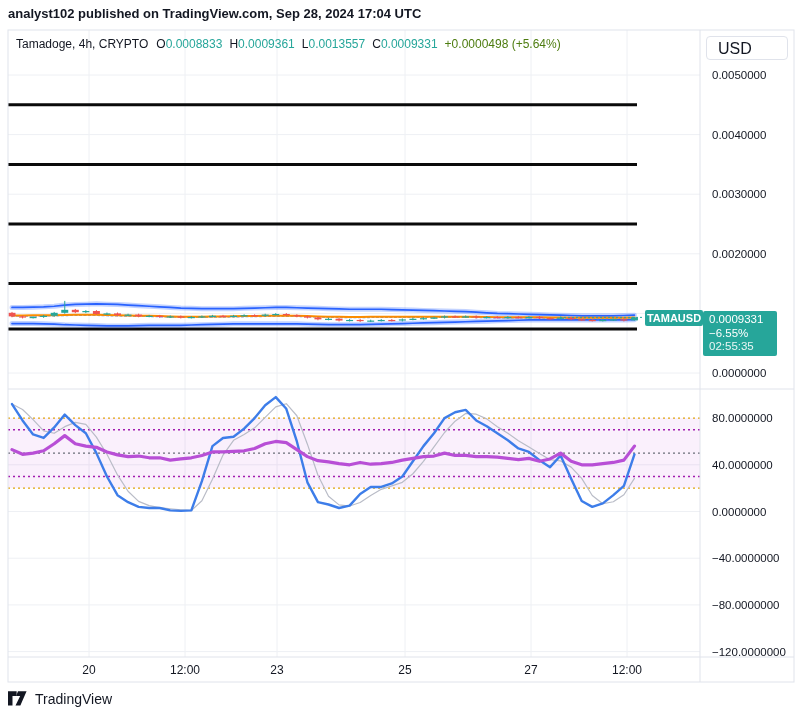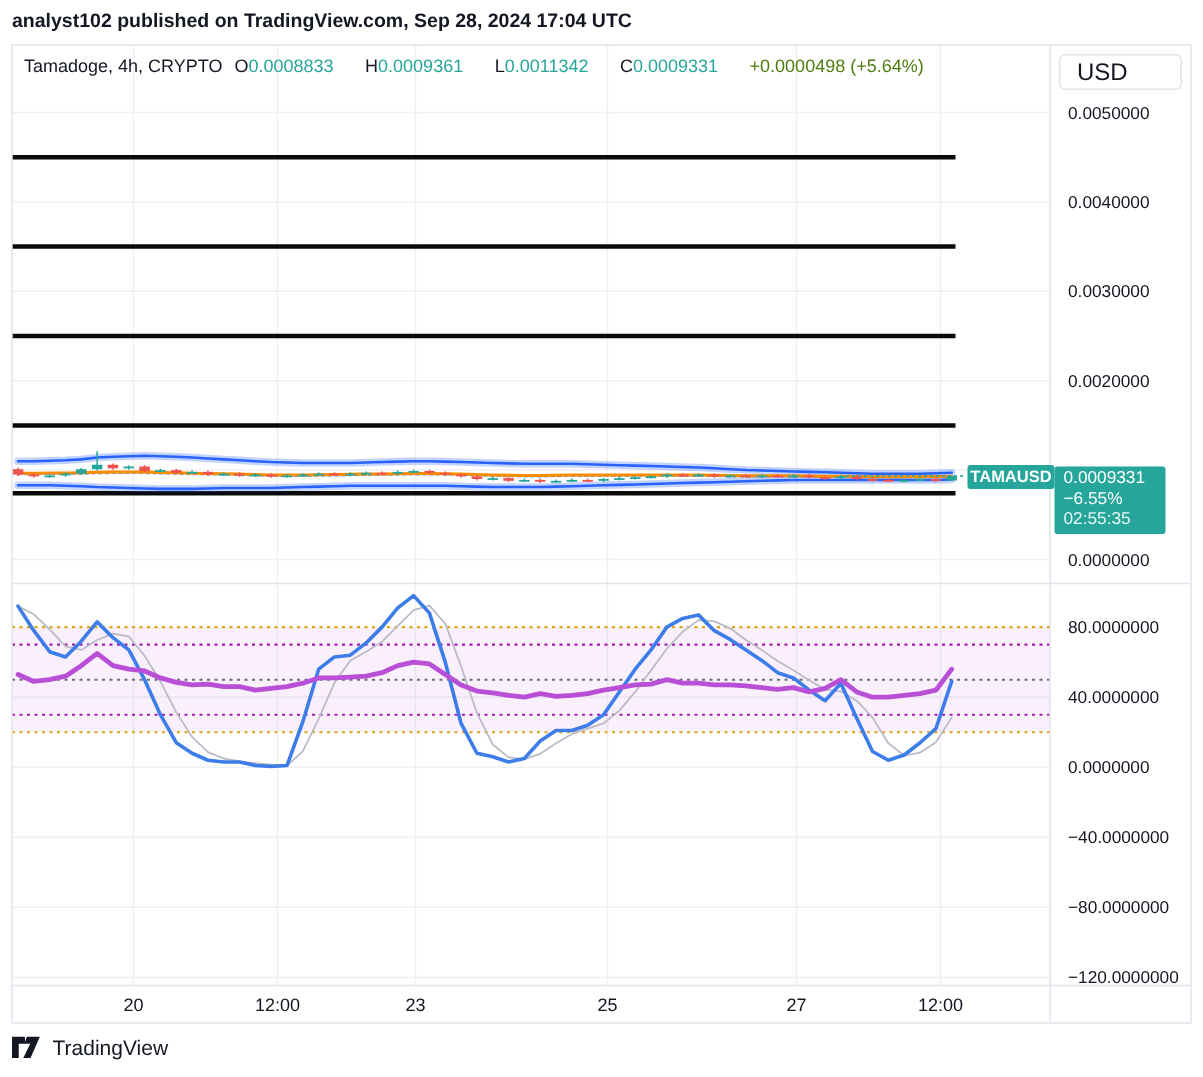--- a/index.html
+++ b/index.html
@@ -13,21 +13,21 @@
   .legend .pair .val{color:#26a69a;}
   .legend .chg{color:#4d7c0f;}
   .usd-btn{position:absolute;left:706px;top:36px;width:82px;height:24px;border:1px solid #e0e3eb;
            border-radius:4px;font-size:16px;line-height:24px;padding-left:11px;box-sizing:border-box;
            color:#131722;background:#fff;cursor:pointer;}
   .sym-label{position:absolute;left:645px;top:310px;width:58px;height:16px;background:#26a69a;color:#fff;
              font-size:11px;font-weight:700;text-align:center;line-height:16px;border-radius:2px;letter-spacing:0px;}
   .price-badge{position:absolute;left:703px;top:311px;width:68px;background:#26a69a;color:#fff;
                font-size:11.5px;line-height:13.5px;padding:2px 0 2px 6px;border-radius:2px;}
   .price-badge .cd{color:#e8f6f4;}
-  .footer{position:absolute;left:8px;top:690px;display:flex;gap:8px;}
+  .footer{position:absolute;left:8px;top:690px;display:flex;align-items:center;gap:8px;}
   .footer .brand{font-size:14px;font-weight:500;color:#131722;}
 </style>
 </head>
 <body>
 
 <svg id="chart-svg" width="802" height="718">
     <line x1="89" y1="30" x2="89" y2="657" stroke="#eef0f4" stroke-width="1"></line>
     <line x1="185" y1="30" x2="185" y2="657" stroke="#eef0f4" stroke-width="1"></line>
     <line x1="277" y1="30" x2="277" y2="657" stroke="#eef0f4" stroke-width="1"></line>
     <line x1="405" y1="30" x2="405" y2="657" stroke="#eef0f4" stroke-width="1"></line>
@@ -205,24 +205,24 @@
     <text x="277" y="674" text-anchor="middle" font-size="12" fill="#131722" font-family="&quot;Liberation Sans&quot;,&quot;DejaVu Sans&quot;,sans-serif">23</text>
     <text x="405" y="674" text-anchor="middle" font-size="12" fill="#131722" font-family="&quot;Liberation Sans&quot;,&quot;DejaVu Sans&quot;,sans-serif">25</text>
     <text x="531" y="674" text-anchor="middle" font-size="12" fill="#131722" font-family="&quot;Liberation Sans&quot;,&quot;DejaVu Sans&quot;,sans-serif">27</text>
     <text x="627" y="674" text-anchor="middle" font-size="12" fill="#131722" font-family="&quot;Liberation Sans&quot;,&quot;DejaVu Sans&quot;,sans-serif">12:00</text>
   </svg>
 
 <div class="hdr">analyst102 published on TradingView.com, Sep 28, 2024 17:04 UTC</div>
 
 <div class="legend">
   <span class="sym">Tamadoge, 4h, CRYPTO</span>
-  <span id="legend-ohlc" style="display:flex;gap:21px;">
+  <span id="legend-ohlc" style="display:flex;gap:7px;">
       <span class="pair"><span class="pfx">O</span><span class="val">0.0008833</span></span>
       <span class="pair"><span class="pfx">H</span><span class="val">0.0009361</span></span>
-      <span class="pair"><span class="pfx">L</span><span class="val">0.0011342</span></span>
+      <span class="pair"><span class="pfx">L</span><span class="val">0.0013557</span></span>
       <span class="pair"><span class="pfx">C</span><span class="val">0.0009331</span></span>
       <span class="chg">+0.0000498 (+5.64%)</span>
     </span>
 </div>
 
 <div class="usd-btn">USD</div>
 
 <div class="sym-label">TAMAUSD</div>
 
 <div class="price-badge">

